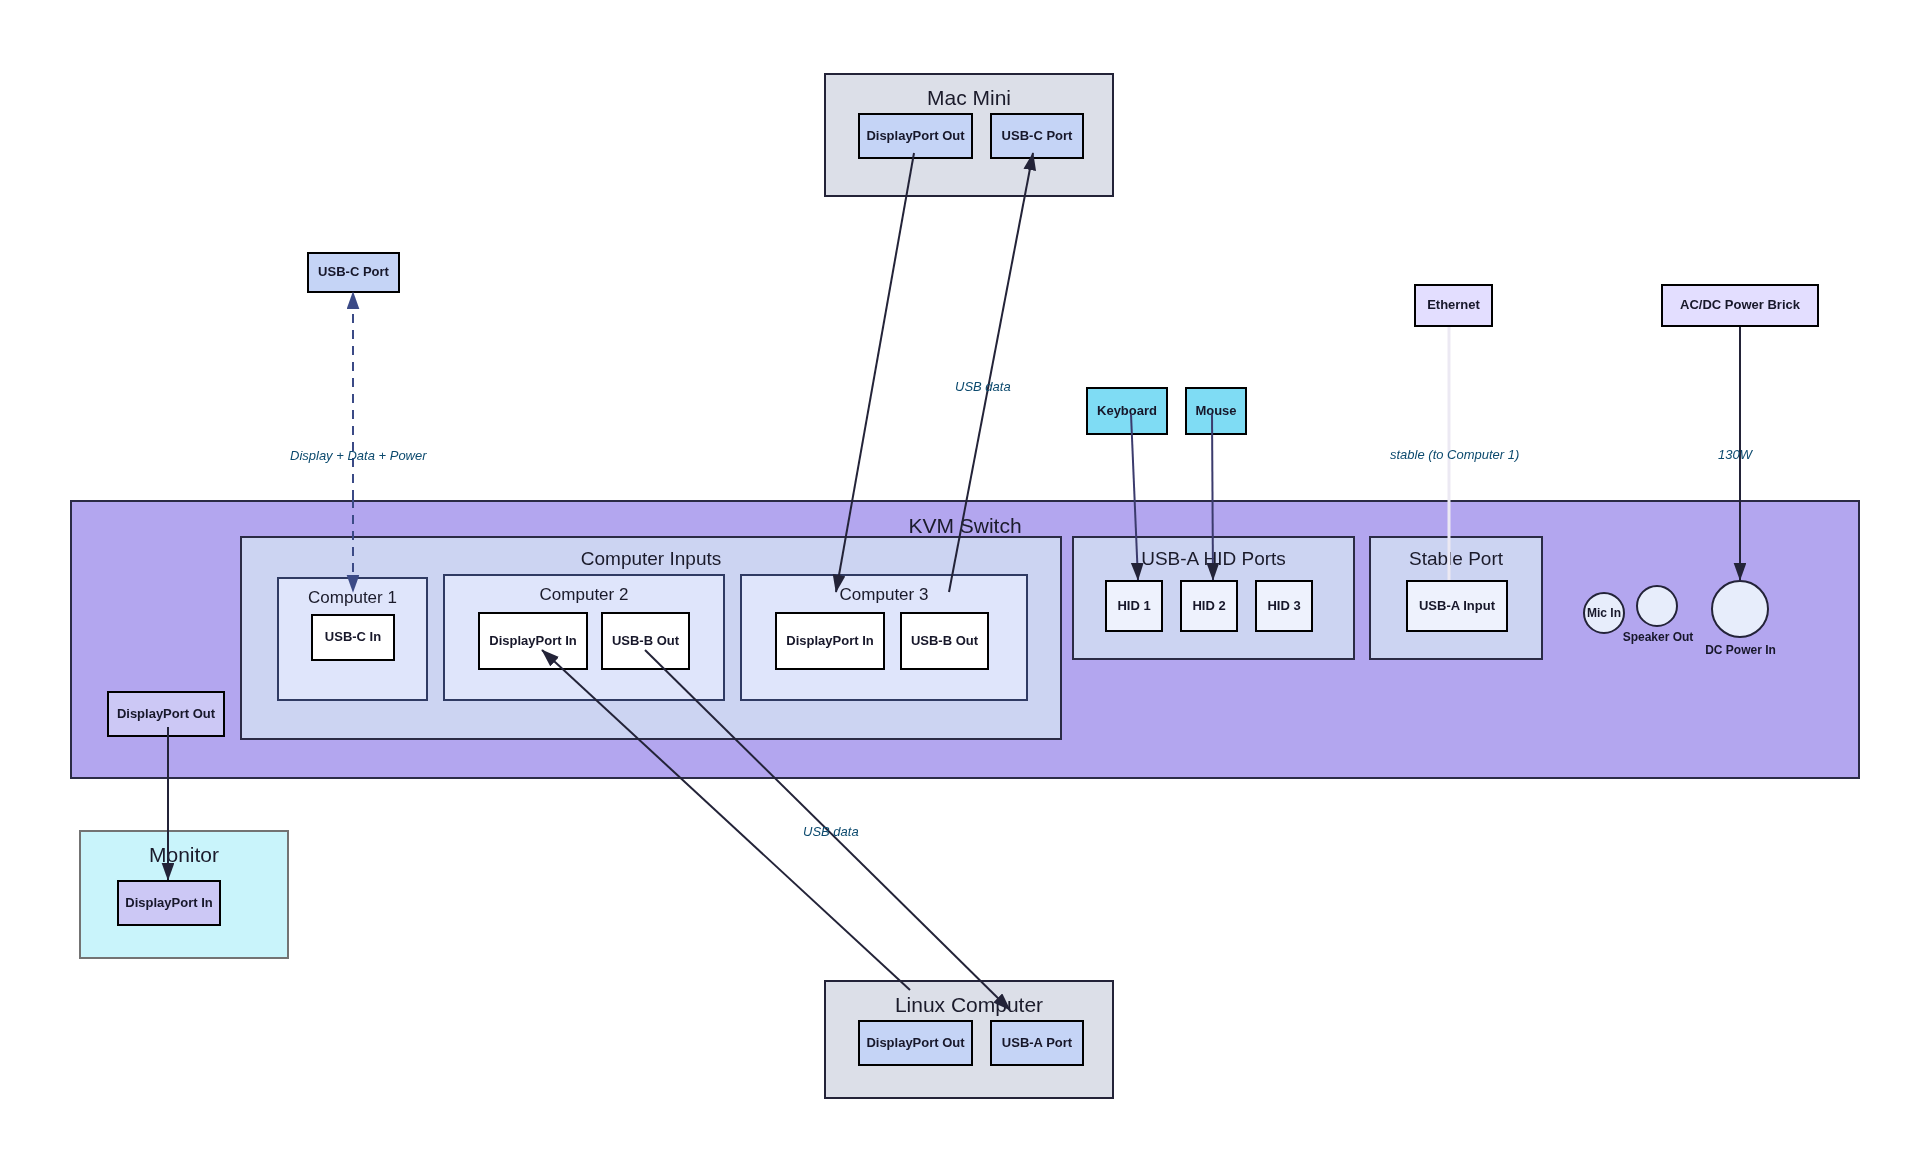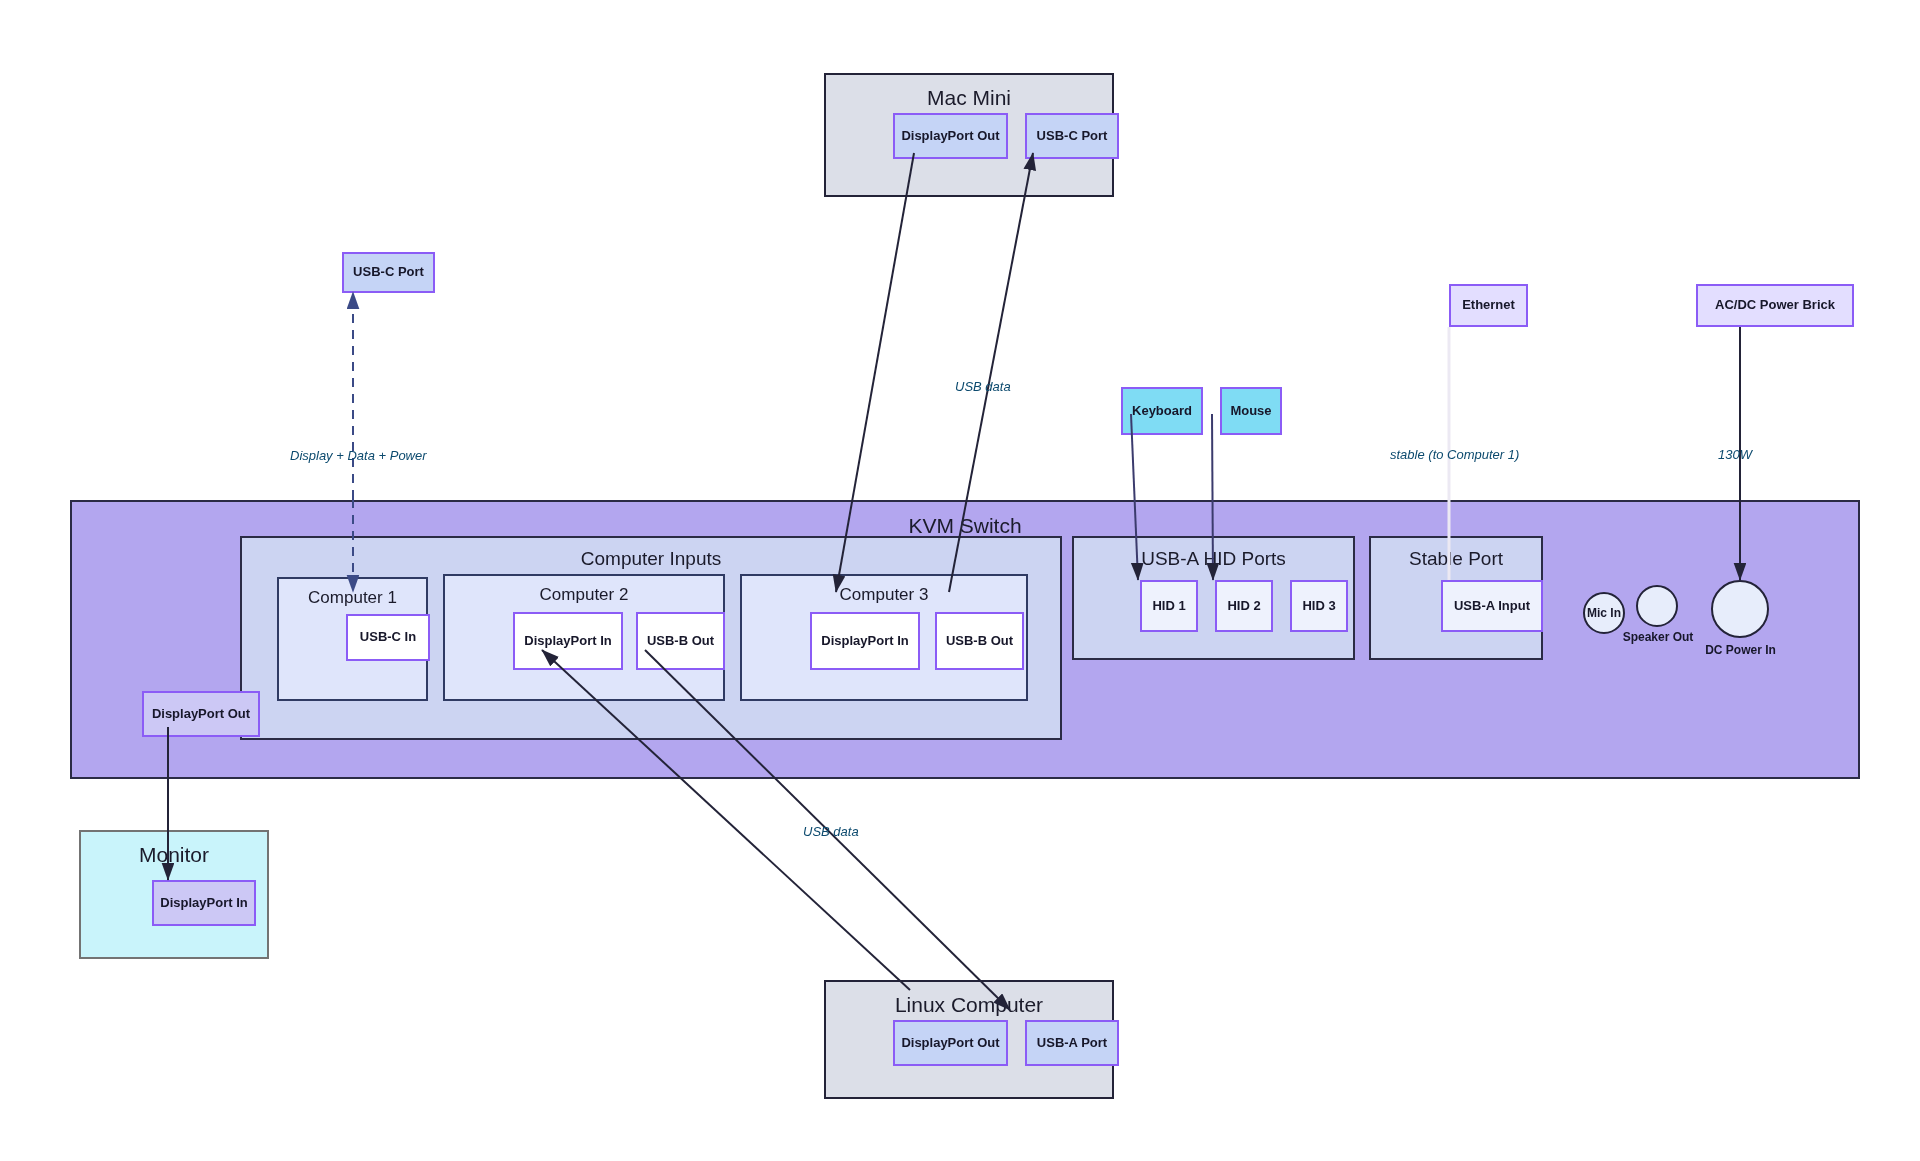--- a/index.html
+++ b/index.html
@@ -65,31 +65,30 @@
   .subsection {
     background: #dfe5fb;
     border-color: #2f3a63;
   }
   .subsection > .grp-title { font-size: 17px; top: 9px; }
 
   
   .port {
     position: absolute;
     box-sizing: border-box;
-    border: 2px solid #8b5cf6;
+    border: 2px solid #000000;
     display: flex;
     align-items: center;
     justify-content: center;
     font-size: 13px;
     font-weight: bold;
     color: #17172a;
     text-align: center;
     line-height: 1.15;
     z-index: 3;
-    margin-left: 35px;
   }
   .port-blue   { background: #c5d4f6; }
   .port-white  { background: #ffffff; }
   .port-pale   { background: #eef2fd; }
   .port-lav    { background: #e3deff; }
   .port-lav2   { background: #ccc8f5; }
   .port-cyan   { background: #7fdcf4; }
   .port-cyanbx { background: #c9f4fb; }
 
   .circle {
@@ -224,21 +223,21 @@
 
 
   <div class="circle" style="left:1583px; top:592px; width:42px; height:42px;">Mic In</div>
 
   <div class="circle" style="left:1636px; top:585px; width:42px; height:42px;"></div>
   <div class="circ-label" style="left:1618px; top:630px; width:80px;">Speaker Out</div>
 
   <div class="circle" style="left:1711px; top:580px; width:58px; height:58px;"></div>
   <div class="circ-label" style="left:1698px; top:643px; width:85px;">DC Power In</div>
 
-  <div class="node port-cyanbx" style="left:79px; top:830px; width:190px; height:129px;text-decoration:underline;">
+  <div class="node port-cyanbx" style="left:79px; top:830px; width:210px; height:129px;text-decoration:underline;">
     <div class="grp-title" style="font-size:21px; top:11px;">Monitor</div>
   </div>
   <div class="port port-lav2" style="left:117px; top:880px; width:104px; height:46px;">DisplayPort In</div>
 
   <div class="node device" style="left:824px; top:980px; width:290px; height:119px;">
     <div class="grp-title">Linux Computer</div>
   </div>
   <div class="port port-blue" style="left:858px; top:1020px; width:115px; height:46px;">DisplayPort Out</div>
   <div class="port port-blue" style="left:990px; top:1020px; width:94px; height:46px;">USB-A Port</div>
 

